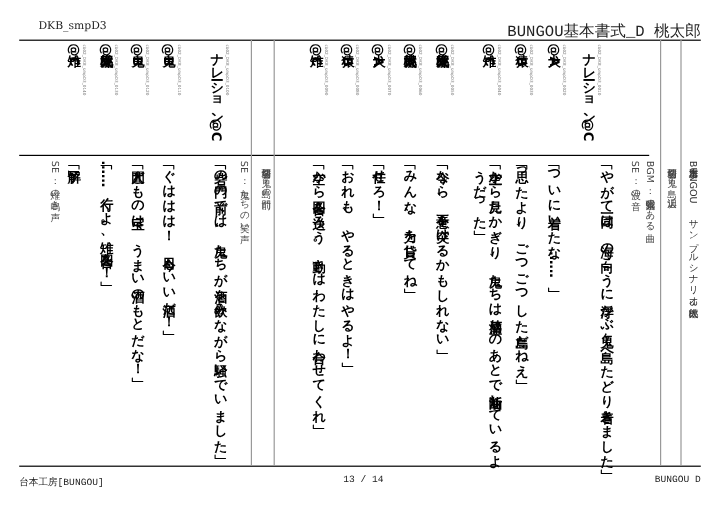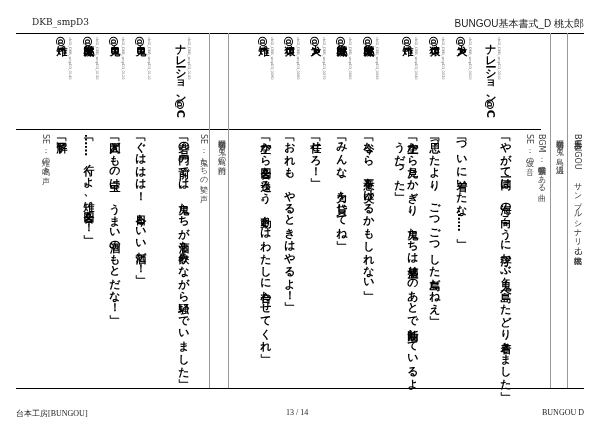--- a/index.html
+++ b/index.html
@@ -1,24 +1,24 @@
 <!DOCTYPE html>
 <html><head>
 <meta charset="utf-8">
 <style>
   html, body { margin: 0; padding: 0; background: #ffffff; }
   body { width: 600px; height: 424px; position: relative; overflow: hidden;
          font-family: "DejaVu Sans", sans-serif; color: #000; }
   .hdr-left { position: absolute; left: 32px; top: 17px; font-family: "DejaVu Serif", serif; font-size: 9px; color: #222; }
-  .hdr-right { position: absolute; right: 16px; top: 17px; font-family: Liberation Sans, sans-serif; font-size: 10px; color: #222; }
+  .hdr-right { position: absolute; right: 16px; top: 17px; font-family: Liberation Mono, monospace; font-size: 13px; color: #222; }
   .rule-top { position: absolute; left: 16px; right: 16px; top: 33px; height: 0; border-top: 1.5px solid #000; }
   .rule-mid { position: absolute; left: 16px; top: 129px; height: 0; border-top: 1.5px solid #000; }
   .rule-bottom { position: absolute; left: 16px; right: 16px; top: 388px; height: 0; border-top: 1.5px solid #000; }
   .vsep { position: absolute; top: 33px; height: 355px; width: 0; border-left: 1px solid #999; }
-  .ftr { position: absolute; top: 408px; font-family: Liberation Serif, serif; font-size: 8px; color: #222; }
+  .ftr { position: absolute; top: 396px; font-family: Liberation Mono, monospace; font-size: 8px; color: #222; }
   .col { position: absolute; writing-mode: vertical-rl; white-space: nowrap; }
   .spk { top: 36px; font-weight: bold; font-size: 11px; line-height: 12px; }
   .sid { top: 37px; font-size: 3.5px; line-height: 4px; color: #777; }
   .line { top: 134px; font-weight: bold; font-size: 11px; line-height: 13px; white-space: normal; height: 250px; }
   .note { top: 134px; font-size: 8px; line-height: 10px; color: #444; }
   .scene { top: 134px; font-size: 8px; line-height: 10px; color: #444; }
 </style>
 </head>
 <body>
 

